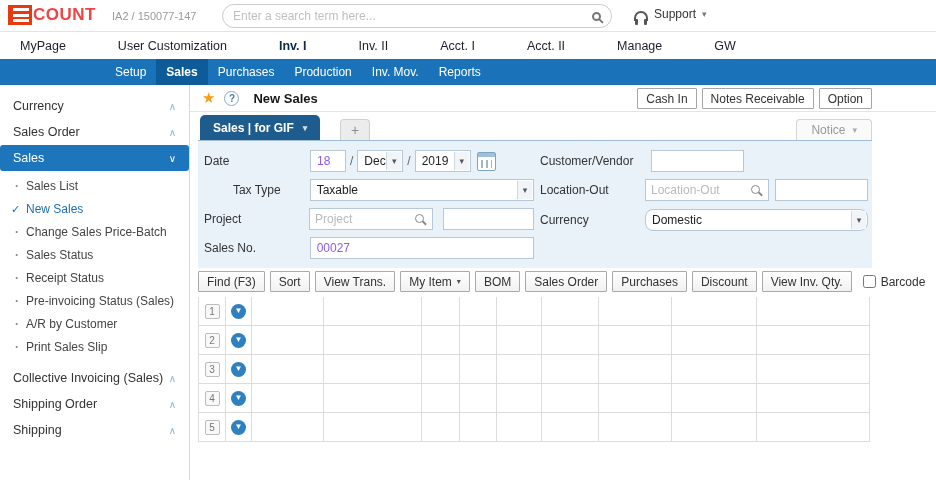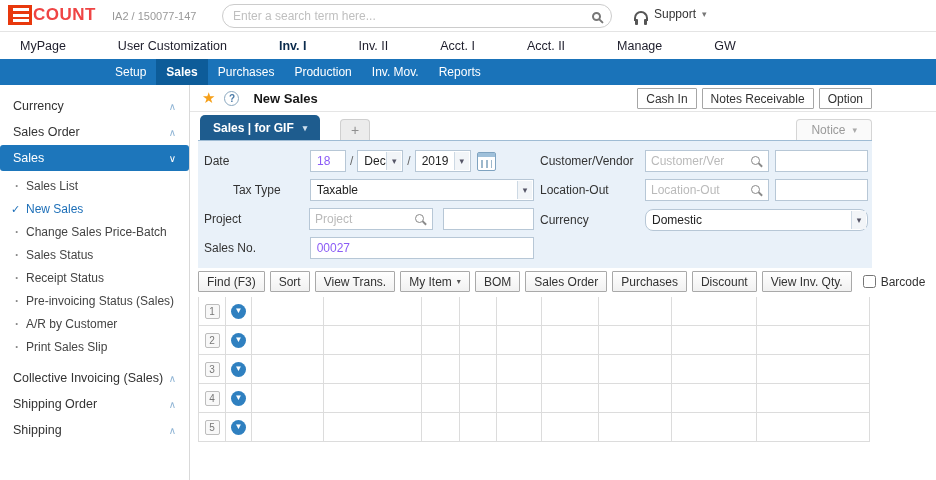--- a/index.html
+++ b/index.html
@@ -228,24 +228,20 @@
       </div>
       <span class="slash">/</span>
       <div class="sel" style="width:56px;">
         <span>2019</span>
         <span class="sel-caret"></span>
       </div>
       <span class="cal"></span>
     </div>
     <div class="frow" style="left:342px; top:7px; width:330px;">
       <span class="flabel" style="width:105px;">Customer/Vendor</span>
-      <div class="combo" style="width:124px;">
-        <input placeholder="Customer/Ver" style="">
-        <span class="mag2"></span>
-      </div>
       <input class="inp" style="width: 93px; margin-left: 6px;">
     </div>
 
     <div class="frow" style="left:6px; top:36px; width:330px;text-align:center;">
       <span class="flabel" style="width:106px;">Tax Type</span>
       <div class="sel" style="width:225px;">
         <span>Taxable</span>
         <span class="sel-caret"></span>
       </div>
     </div>

